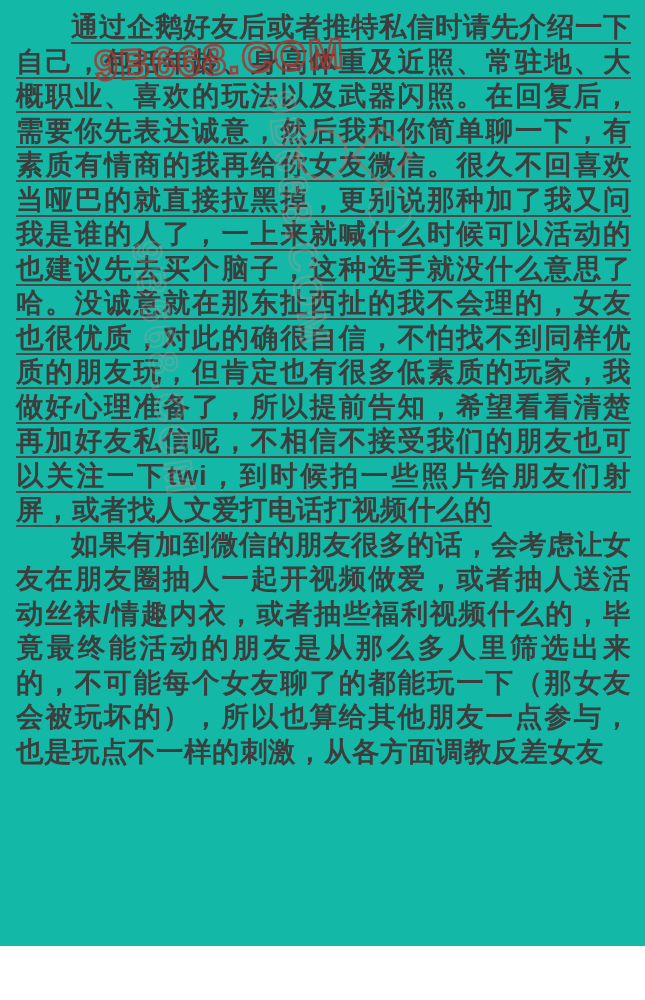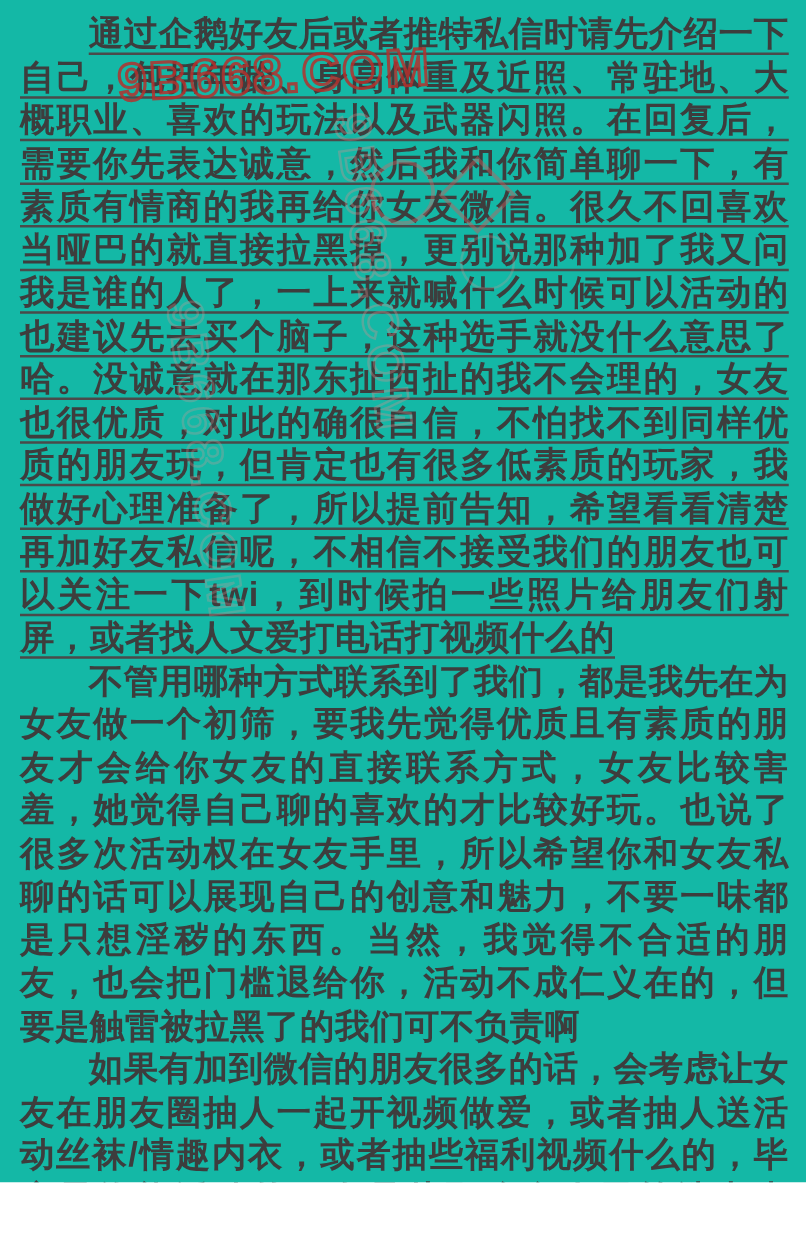--- a/index.html
+++ b/index.html
@@ -110,21 +110,20 @@
     border-color: rgba(220, 150, 150, 0.25);
   }
 </style>
 </head>
 <body>
 
 <div class="page">
 
   <div class="text-layer">
     <p class="underlined">通过企鹅好友后或者推特私信时请先介绍一下自己，包括年龄、身高体重及近照、常驻地、大概职业、喜欢的玩法以及武器闪照。在回复后，需要你先表达诚意，然后我和你简单聊一下，有素质有情商的我再给你女友微信。很久不回喜欢当哑巴的就直接拉黑掉，更别说那种加了我又问我是谁的人了，一上来就喊什么时候可以活动的也建议先去买个脑子，这种选手就没什么意思了哈。没诚意就在那东扯西扯的我不会理的，女友也很优质，对此的确很自信，不怕找不到同样优质的朋友玩，但肯定也有很多低素质的玩家，我做好心理准备了，所以提前告知，希望看看清楚再加好友私信呢，不相信不接受我们的朋友也可以关注一下twi，到时候拍一些照片给朋友们射屏，或者找人文爱打电话打视频什么的</p>
-    <p>不管用哪种方式联系到了我们，都是我先在为女友做一个初筛，要我先觉得优质且有素质的朋友才会给你女友的直接联系方式，女友比较害羞，她觉得自己聊的喜欢的才比较好玩。也说了很多次活动权在女友手里，所以希望你和女友私聊的话可以展现自己的创意和魅力，不要一味都是只想淫秽的东西。当然，我觉得不合适的朋友，也会把门槛退给你，活动不成仁义在的，但要是触雷被拉黑了的我们可不负责啊</p>
     <p>如果有加到微信的朋友很多的话，会考虑让女友在朋友圈抽人一起开视频做爱，或者抽人送活动丝袜/情趣内衣，或者抽些福利视频什么的，毕竟最终能活动的朋友是从那么多人里筛选出来的，不可能每个女友聊了的都能玩一下（那女友会被玩坏的），所以也算给其他朋友一点参与，也是玩点不一样的刺激，从各方面调教反差女友</p>
   </div>
 
   <div class="wm-layer">
     <div class="wm-text wm-main">9B668.COM</div>
     <div class="wm-text wm-diag-1">9B668.COM</div>
     <div class="wm-text wm-diag-2">9B668.COM</div>
     <div class="wm-shape wm-circle-1"></div>
     <div class="wm-shape wm-diamond"></div>
     <div class="wm-shape wm-circle-2"></div>

